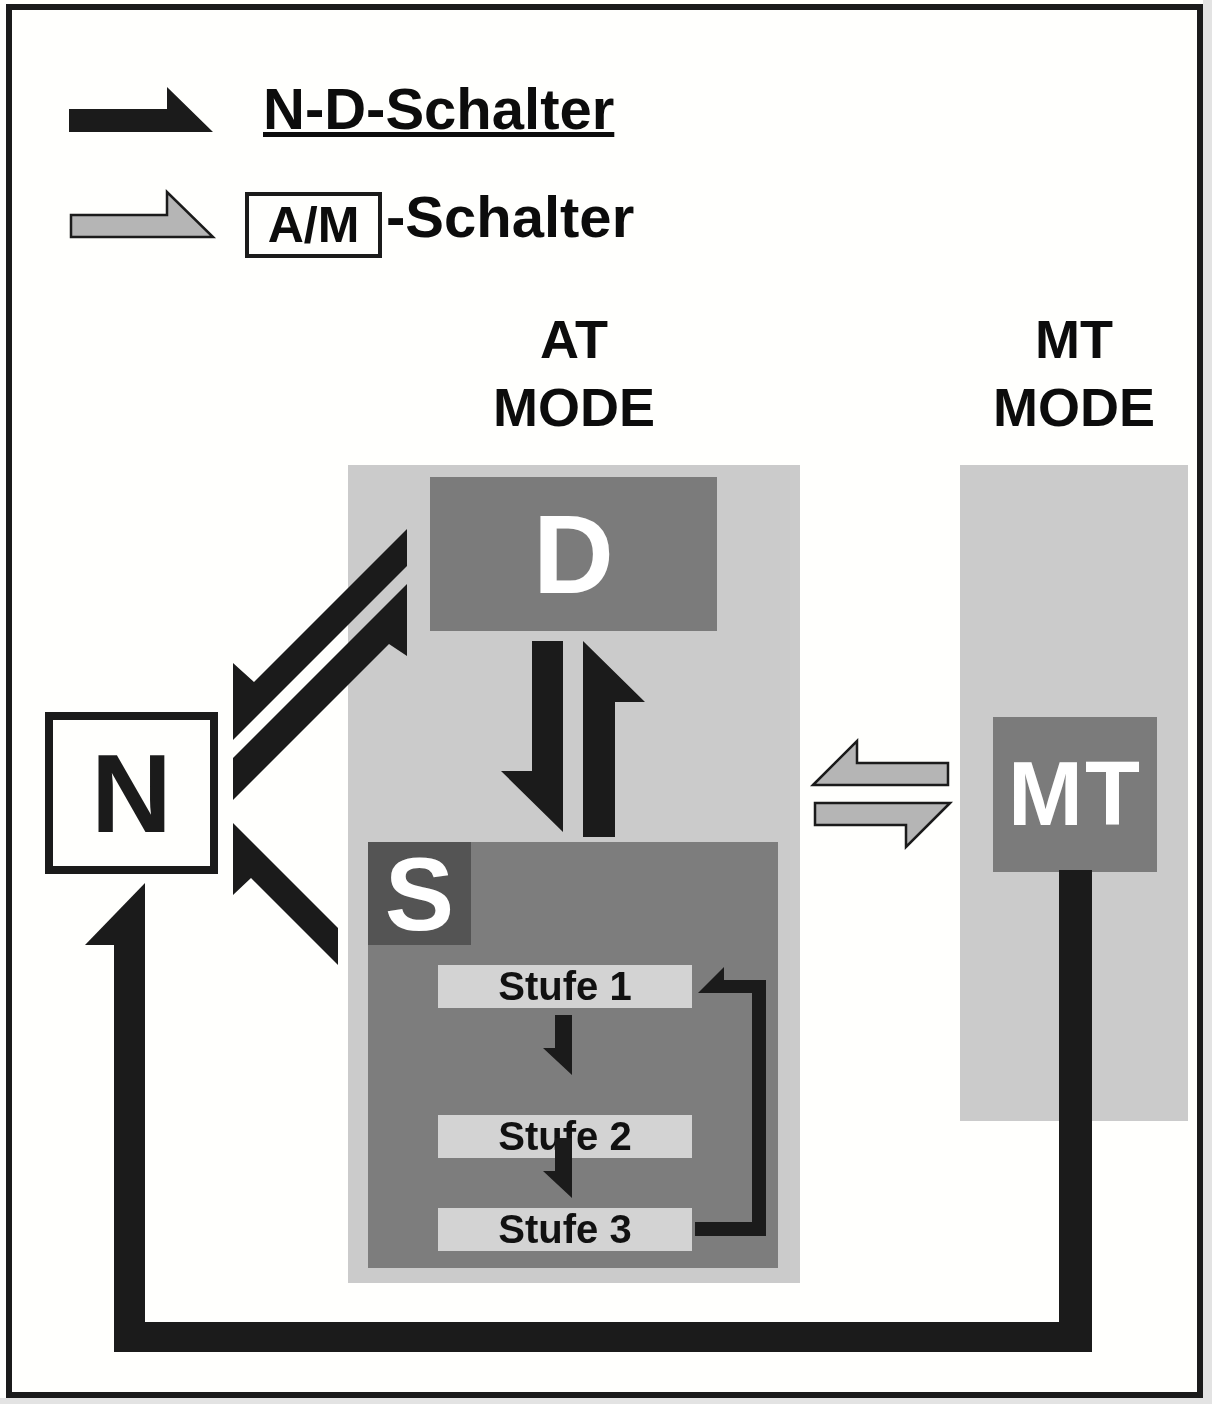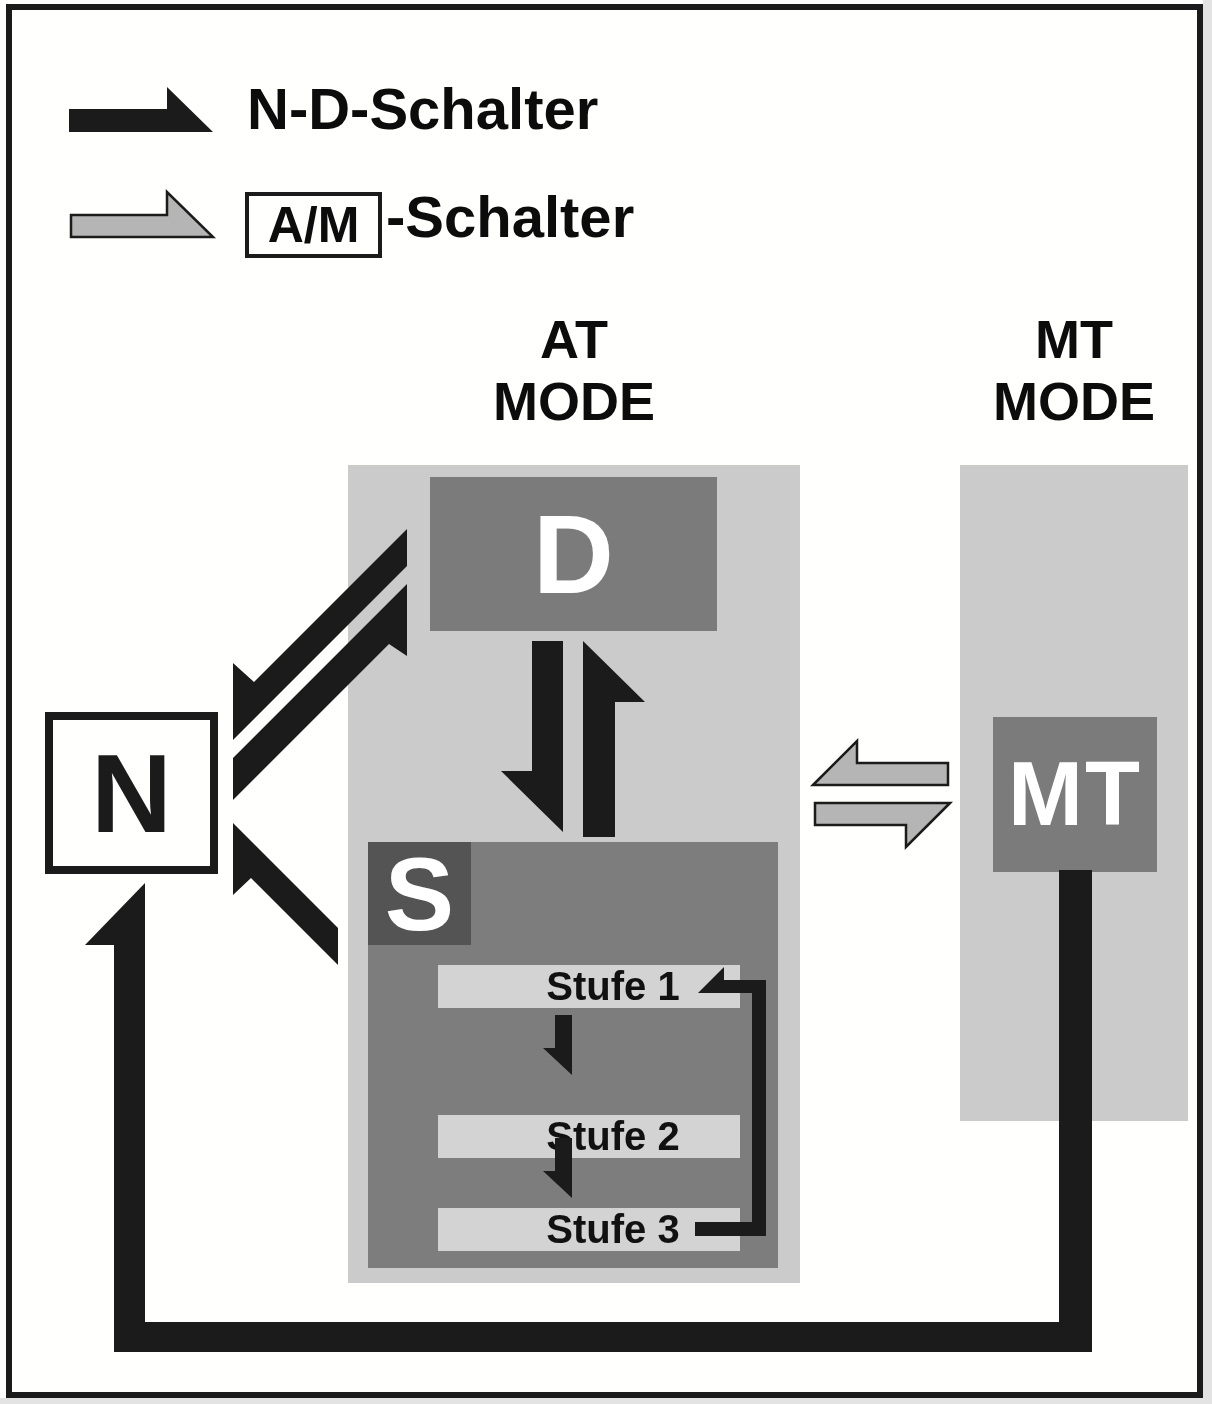--- a/index.html
+++ b/index.html
@@ -51,36 +51,36 @@
     position: absolute; left: 45px; top: 712px; width: 173px; height: 162px;
     background: #fffffd; border: 8px solid #1b1b1b; box-sizing: border-box;
     display: flex; align-items: center; justify-content: center;
     color: #1b1b1b; font-weight: bold; font-size: 112px;
   }
 
   .stufe {
     position: absolute; left: 438px; width: 254px; height: 43px;
     background: #d3d3d3; color: #111111;
     display: flex; align-items: center; justify-content: center;
-    font-weight: bold; font-size: 40px; padding-left: 48px;
+    font-weight: bold; font-size: 40px;
   }
   .stufe.s1 { top: 965px; }
   .stufe.s2 { top: 1087px; margin-top: 28px; }
   .stufe.s3 { top: 1208px; }
 
   
   .mode-header { position: absolute; text-align: center; color: #0c0c0c; font-weight: bold; }
   .mode-header .t1 { font-size: 54px; line-height: 1; }
-  .mode-header .t2 { font-size: 54px; line-height: 1; margin-top: 8px; }
+  .mode-header .t2 { font-size: 54px; line-height: 1; margin-top: 14px; }
   .mode-header.at { left: 348px; top: 312px; width: 452px; }
   .mode-header.mth { left: 960px; top: 312px; width: 228px; }
 
   
   .legend-label { position: absolute; color: #0c0c0c; font-weight: bold; font-size: 58px; line-height: 1; white-space: nowrap; }
-  .legend-label.row1 { left: 247px; top: 80px; }
+  .legend-label.row1 { left: 263px; top: 80px; text-decoration: underline; }
   .legend-label.row2 { left: 386px; top: 188px; }
   .am-box {
     position: absolute; left: 245px; top: 192px; width: 137px; height: 66px;
     border: 4px solid #1b1b1b; box-sizing: border-box; background: #fffffd;
     display: flex; align-items: center; justify-content: center;
     color: #0c0c0c; font-weight: bold; font-size: 50px;
   }
 
   svg.overlay { position: absolute; left: 0; top: 0; width: 1212px; height: 1404px; pointer-events: none; }
   .blk { fill: #1b1b1b; }

